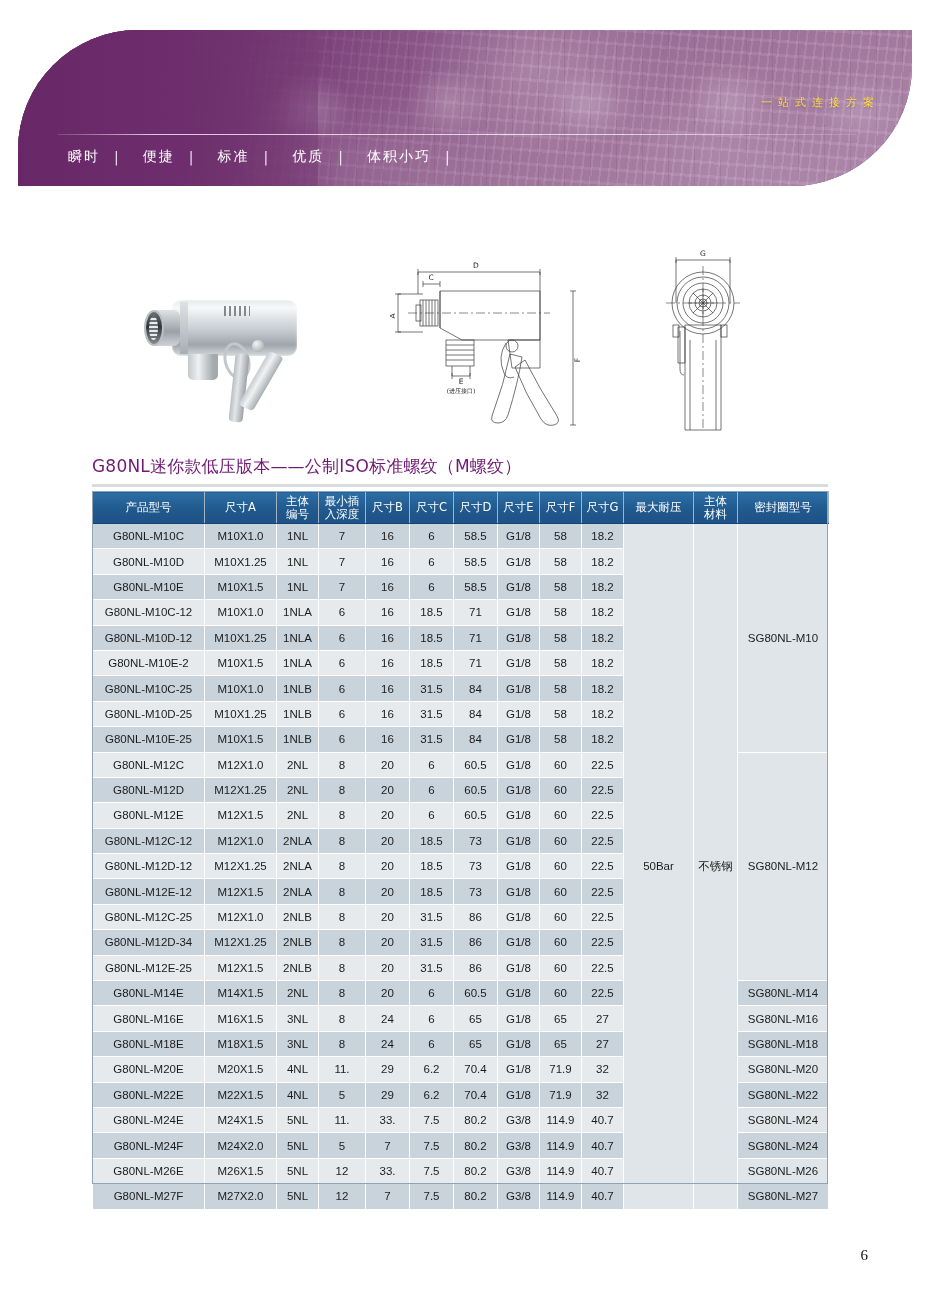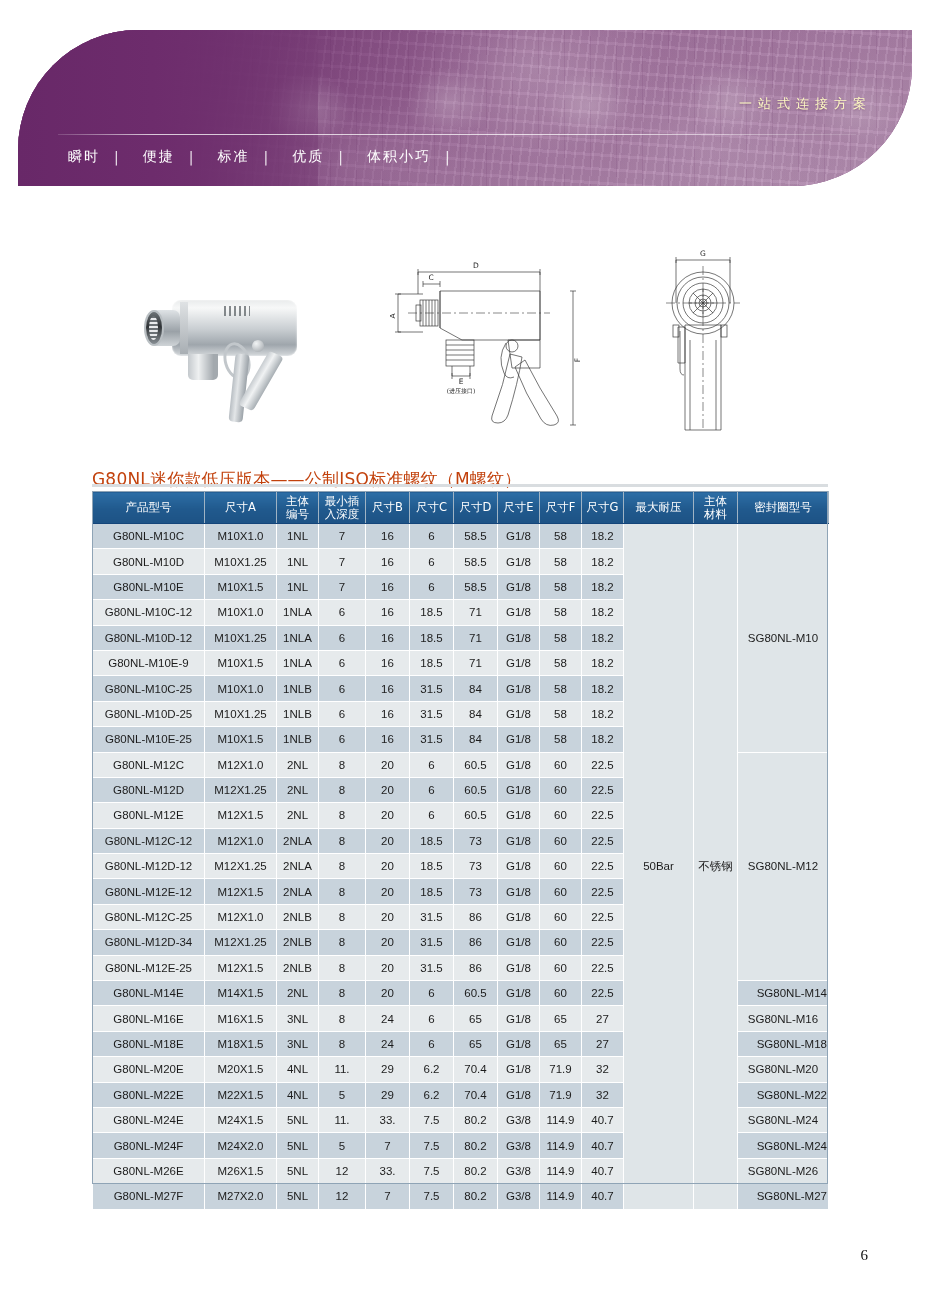--- a/index.html
+++ b/index.html
@@ -71,23 +71,23 @@
   .banner-sub {
     position: absolute; left: 200px; top: 55px;
     color: #ffffff;
     font-size: 24px;
     line-height: 28px;
     letter-spacing: 1px;
     font-family: "DejaVu Sans", sans-serif;
     text-shadow: 0 1px 2px rgba(60,10,60,.35);
   }
   .banner-slogan {
-    position: absolute; right: 40px; top: 65px;
-    color: #fef9c3;
-    font-size: 13px;
+    position: absolute; right: 32px; top: 65px;
+    color: #fde047;
+    font-size: 11px;
     letter-spacing: 6px;
     font-family: "DejaVu Sans", sans-serif;
     text-shadow: 0 1px 2px rgba(60,10,60,.35);
   }
   .banner-rule {
     position: absolute; left: 40px; right: 56px; top: 104px;
     height: 1px;
     background: linear-gradient(90deg, rgba(255,255,255,.15), rgba(255,255,255,.75) 12%, rgba(255,255,255,.7) 70%, rgba(255,255,255,.12));
   }
   .banner-tags {
@@ -171,24 +171,23 @@
 
   
   .tech { position: absolute; }
   .tech-side { left: 300px; top: 10px; width: 210px; height: 190px; }
   .tech-front { left: 540px; top: 5px; width: 200px; height: 198px; }
   .tech svg { display:block; }
 
   
   .section-title {
     position: absolute; left: 92px; top: 455px;
-    font-size: 17px; color: #c2410c;
+    font-size: 17px; color: #701a75;
     font-family: "DejaVu Sans", sans-serif;
     letter-spacing: .2px;
-    margin-top: 13px;
   }
   .title-rule {
     position: absolute; left: 92px; top: 484px; width: 736px; height: 3px;
     background: #d9dde0;
   }
 
   table.spec {
     position: absolute; left: 92px; top: 491px;
     width: 736px;
     border-collapse: collapse;
@@ -218,21 +217,21 @@
     white-space: nowrap;
     overflow: hidden;
   }
   table.spec tbody tr.odd td { background: #c8d3dc; }
   table.spec tbody tr.even td { background: #e6eaec; }
   table.spec td.merge {
     background: #dfe5e8 !important;
     border: 1px solid #ffffff;
     vertical-align: middle;
   }
-  table.spec td.merge-a { background: #c8d3dc !important; text-align: right; }
+  table.spec td.merge-a { background: #c8d3dc !important; }
   table.spec td.merge-b { background: #dfe5e8 !important; }
   table.spec tbody td.c0 { font-size: 11.5px; margin-left: 39px; }
   .tbl-outline {
     position: absolute; left: 92px; top: 491px;
     width: 736px; height: 693px;
     border: 1px solid #8fa4b6;
     pointer-events: none;
   }
 
   .page-num {
@@ -466,21 +465,21 @@
         <td class="c2">1NLA</td>
         <td class="c3">6</td>
         <td class="c4">16</td>
         <td class="c5">18.5</td>
         <td class="c6">71</td>
         <td class="c7">G1/8</td>
         <td class="c8">58</td>
         <td class="c9">18.2</td>
       </tr>
       <tr class="even">
-        <td class="c0">G80NL-M10E-9</td>
+        <td class="c0">G80NL-M10E-2</td>
         <td class="c1">M10X1.5</td>
         <td class="c2">1NLA</td>
         <td class="c3">6</td>
         <td class="c4">16</td>
         <td class="c5">18.5</td>
         <td class="c6">71</td>
         <td class="c7">G1/8</td>
         <td class="c8">58</td>
         <td class="c9">18.2</td>
       </tr>

